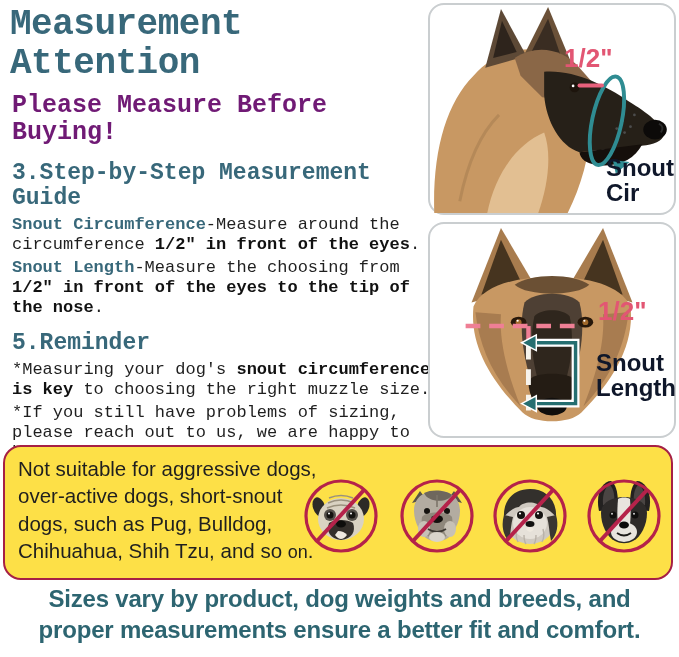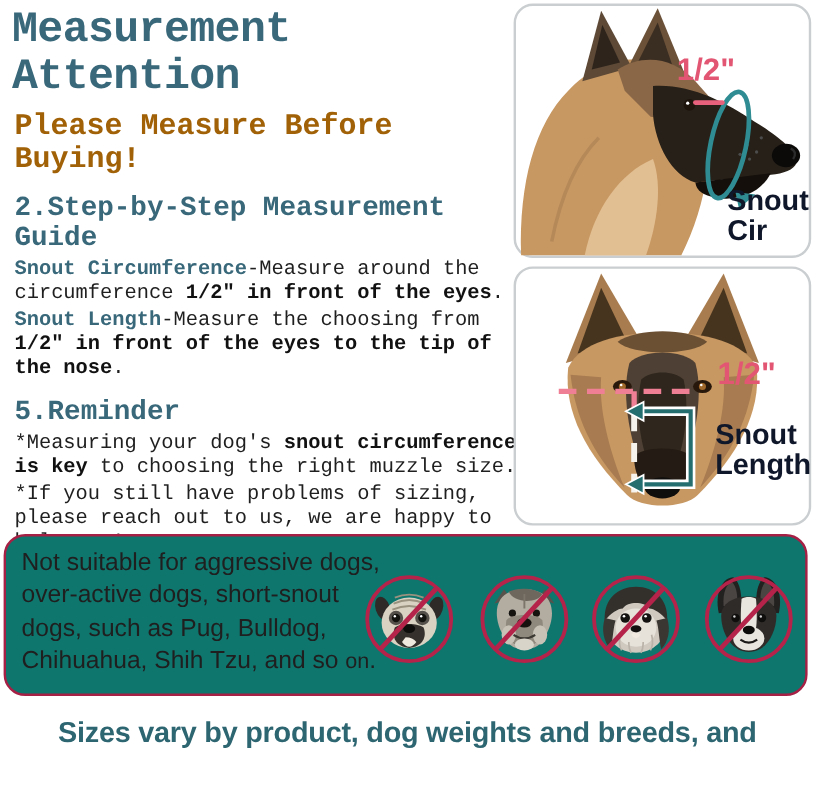--- a/index.html
+++ b/index.html
@@ -7,21 +7,21 @@
     position:relative;width:679px;height:657px;background:#ffffff;
     font-family:"Liberation Sans","DejaVu Sans",sans-serif;overflow:hidden;
   }
   
   .left-col{position:absolute;left:10px;top:6px;width:424px;color:#222;font-family:Liberation Mono, monospace;}
   .title{
     margin:0;font-size:36px;font-weight:bold;color:#38687a;
     letter-spacing:-0.5px;line-height:1.08;
   }
   .subtitle{
-    margin:8px 0 0 2px;font-size:25px;font-weight:bold;color:#a16207;line-height:1.1;
+    margin:8px 0 0 2px;font-size:25px;font-weight:bold;color:#701a75;line-height:1.1;
   }
   .section{
     margin:14px 0 0 2px;font-size:23px;font-weight:bold;color:#38687a;line-height:1.1;
   }
   .body{
     margin:4px 0 0 2px;font-size:17px;line-height:1.15;color:#1f1f1f;
   }
   .term{color:#38687a;font-weight:bold;}
   .bk{color:#111;font-weight:bold;}
   
@@ -39,46 +39,46 @@
     position:absolute;font-size:24px;font-weight:bold;color:#0f172a;
     line-height:1.05;white-space:pre-line;
   }
   .ml-top{left:134px;top:40px;}
   .cap-top{left:176px;top:150px;}
   .ml-bottom{left:168px;top:74px;}
   .cap-bottom{left:166px;top:126px;}
   
   .warnbox{
     position:absolute;left:3px;top:445px;width:670px;height:135px;
-    border:2px solid #a62045;border-radius:18px;box-sizing:border-box;background:#0f766e;
+    border:2px solid #a62045;border-radius:18px;box-sizing:border-box;background:#fde047;
   }
   .warn-text{
     position:absolute;left:13px;top:8px;width:345px;margin:0;
     font-size:20.5px;line-height:1.33;color:#1f1f1f;white-space:pre-line;
   }
   .big-on{font-size:18px;line-height:1;}
   .dog{position:absolute;top:30px;width:78px;height:78px;}
   .dog svg{width:100%;height:100%;display:block;}
   .dog1{left:297px;} .dog2{left:393px;} .dog3{left:486px;} .dog4{left:580px;}
   
   .footer{
-    position:absolute;left:0;right:0;top:596px;text-align:center;
+    position:absolute;left:0;right:0;top:584px;text-align:center;
     color:#2d6571;font-size:24px;font-weight:bold;line-height:1.28;letter-spacing:-0.2px;
   }
 </style>
 </head>
 <body>
 
 <div class="stage">
 
   <div class="left-col">
     <h1 class="title">Measurement Attention</h1>
     <h2 class="subtitle">Please Measure Before Buying!</h2>
 
-    <h3 class="section">2.Step-by-Step Measurement Guide</h3>
+    <h3 class="section">3.Step-by-Step Measurement Guide</h3>
     <p class="body"><span class="term">Snout Circumference</span><span>-Measure around the circumference </span><span class="bk">1/2" in front of the eyes</span><span>.</span></p>
     <p class="body"><span class="term">Snout Length</span><span>-Measure the choosing from </span><span class="bk">1/2" in front of the eyes to the tip of the nose</span><span>.</span></p>
 
     <h3 class="section">5.Reminder</h3>
     <p class="body"><span>*Measuring your dog's </span><span class="bk">snout circumference is key</span><span> to choosing the right muzzle size.</span></p>
     <p class="body"><span>*If you still have problems of sizing, please reach out to us, we are happy to help you!</span></p>
   </div>
 
   <figure class="fig fig-top" style="margin:0;">
     <svg viewBox="0 0 248 212" aria-hidden="true">
@@ -242,15 +242,16 @@
         <g>
           <circle cx="39" cy="39" r="35" fill="none" stroke="#b5224a" stroke-width="3.2"></circle>
           <line x1="62" y1="13" x2="15" y2="64" stroke="#b5224a" stroke-width="4"></line>
         </g>
       </svg>
     </figure>
   </div>
 
   <div class="footer">
     <div>Sizes vary by product, dog weights and breeds, and</div>
+    <div>proper measurements ensure a better fit and comfort.</div>
   </div>
 
 </div>
 
 </body></html>

